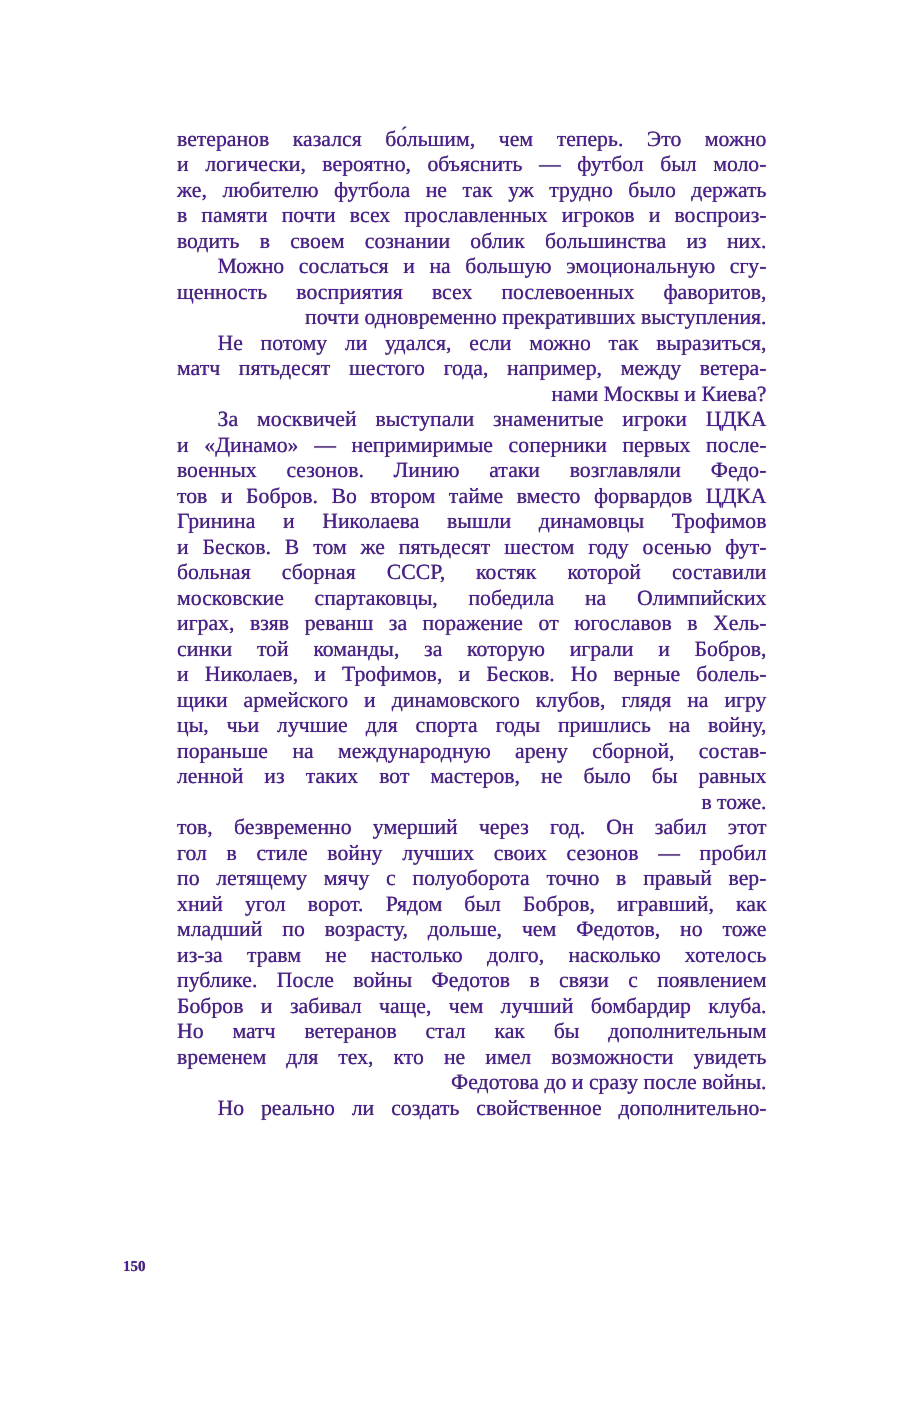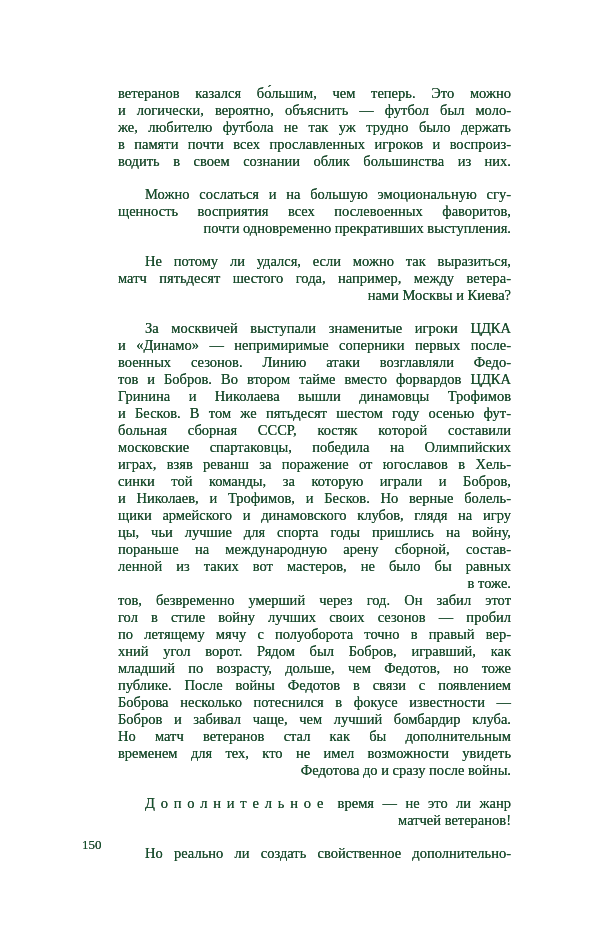--- a/index.html
+++ b/index.html
@@ -11,21 +11,21 @@
     height: 940px;
     background: #ffffff;
   }
   .page {
     position: relative;
     width: 600px;
     height: 940px;
     background: #ffffff;
     overflow: hidden;
     font-family: "Liberation Serif", "DejaVu Serif", serif;
-    color: #14532d;
+    color: #4c1d95;
   }
   .text-block {
     position: absolute;
     left: 118px;
     top: 85px;
     width: 393px;
   }
   .paragraph {
     margin: 0;
     padding: 0;
@@ -38,32 +38,32 @@
     white-space: normal;
     overflow: visible;
     text-shadow: 0 0 0.5px rgba(22, 20, 18, 0.85);
   }
   .line.just {
     text-align: justify;
     text-align-last: justify;
   }
   .line.ind {
     text-indent: 27px;
-    margin-top: 16px;
   }
   .spaced {
     letter-spacing: 0.4em;
   }
   .page-number {
     position: absolute;
     left: 82px;
     top: 836px;
-    font-size: 13px;
+    font-size: 10px;
     line-height: 17px;
     text-shadow: 0 0 0.5px rgba(22, 20, 18, 0.85);
+    font-weight: bold;
   }
 </style>
 </head>
 <body>
 
 <div class="page">
   <div class="text-block">
       <div class="paragraph">
         <div class="line just">ветеранов казался бо́льшим, чем теперь. Это можно</div>
         <div class="line just">и логически, вероятно, объяснить — футбол был моло-</div>
@@ -98,29 +98,25 @@
         <div class="line just">пораньше на международную арену сборной, состав-</div>
         <div class="line just">ленной из таких вот мастеров, не было бы равных</div>
         <div class="line">в тоже.</div>
       </div>
       <div class="paragraph">
         <div class="line just">тов, безвременно умерший через год. Он забил этот</div>
         <div class="line just">гол в стиле войну лучших своих сезонов — пробил</div>
         <div class="line just">по летящему мячу с полуоборота точно в правый вер-</div>
         <div class="line just">хний угол ворот. Рядом был Бобров, игравший, как</div>
         <div class="line just">младший по возрасту, дольше, чем Федотов, но тоже</div>
+        <div class="line just">из-за травм не настолько долго, насколько хотелось</div>
         <div class="line just">публике. После войны Федотов в связи с появлением</div>
-        <div class="line just">Боброва несколько потеснился в фокусе известности —</div>
         <div class="line just">Бобров и забивал чаще, чем лучший бомбардир клуба.</div>
         <div class="line just">Но матч ветеранов стал как бы дополнительным</div>
         <div class="line just">временем для тех, кто не имел возможности увидеть</div>
         <div class="line">Федотова до и сразу после войны.</div>
-      </div>
-      <div class="paragraph">
-        <div class="line just ind"><span class="spaced">Дополнительное</span> время — не это ли жанр</div>
-        <div class="line">матчей ветеранов!</div>
       </div>
       <div class="paragraph">
         <div class="line just ind">Но реально ли создать свойственное дополнительно-</div>
       </div>
     </div>
   <div class="page-number">150</div>
 </div>
 
 </body></html>

